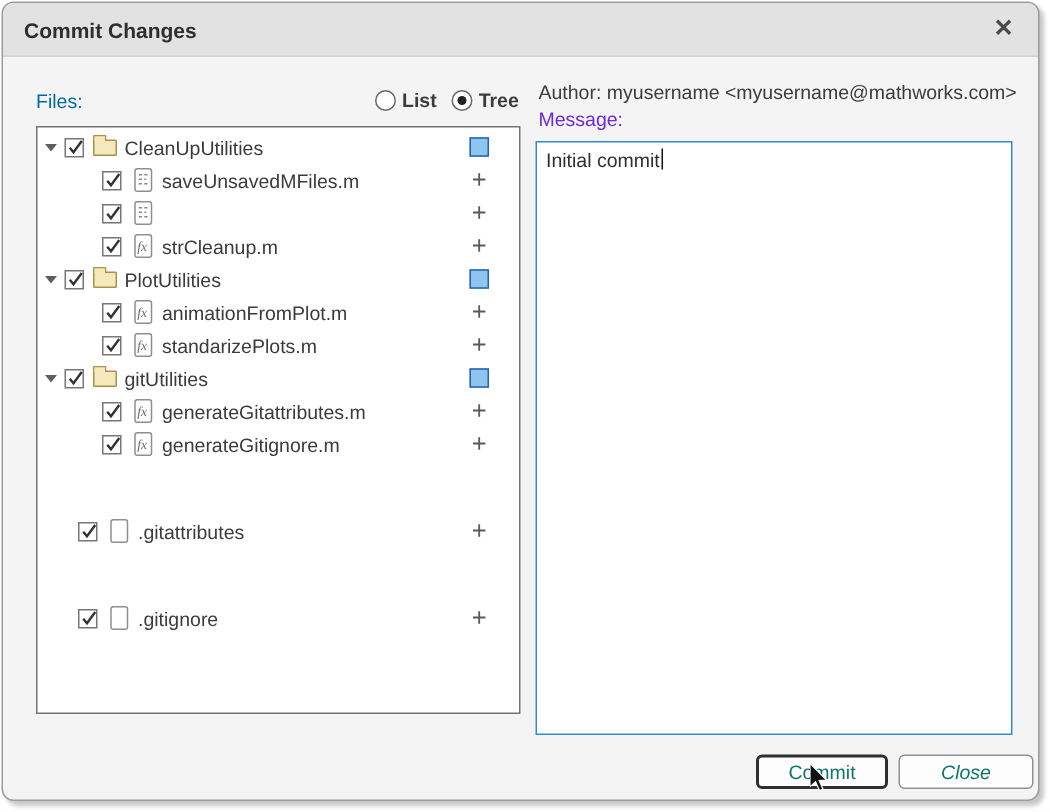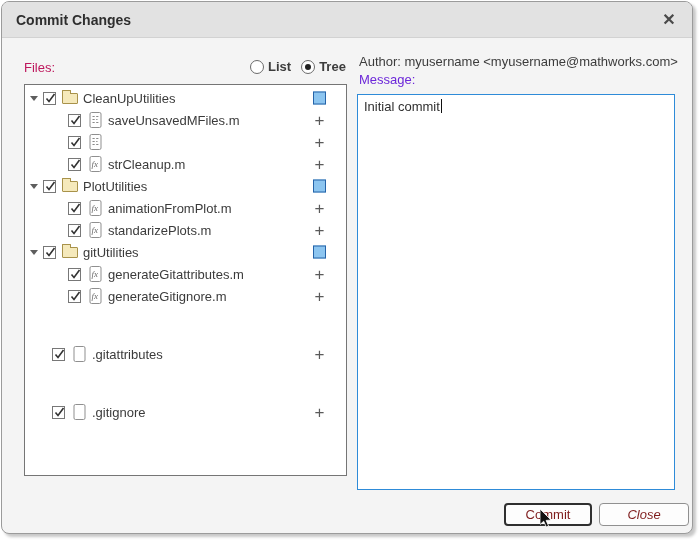--- a/index.html
+++ b/index.html
@@ -9,21 +9,21 @@
     background:#f4f4f4; border:1px solid #9b9b9b; border-radius:8px;
     box-shadow:3px 3px 3px rgba(0,0,0,.22); overflow:hidden;
   }
   .titlebar {
     position:absolute; left:0; top:0; right:0; height:36px; background:#e2e2e2;
     border-bottom:1px solid #d2d2d2;
   }
   .title { position:absolute; left:14px; top:0; line-height:36px; font-size:14px; font-weight:bold; color:#2e2e2e; }
   .close-x { position:absolute; right:12px; top:0; width:22px; line-height:36px; text-align:center; font-size:16px; font-weight:bold; color:#4a4a4a; cursor:default; }
 
-  .files-label { position:absolute; left:22px; top:58px; font-size:13px; color:#be185d;text-align:center; }
+  .files-label { position:absolute; left:22px; top:58px; font-size:13px; color:#0369a1;text-align:center; }
 
   .view-toggle { position:absolute; top:57px; left:248px; width:99px; display:flex; gap:10px; align-items:center; font-size:13px; color:#3c3c3c;font-weight:bold; }
   .radio-opt { display:flex; align-items:center; gap:4px; }
   .radio { width:14px; height:14px; border:1px solid #6a6a6a; border-radius:50%; background:#fff; position:relative; flex:none; }
   .radio.sel::after { content:""; position:absolute; left:3px; top:3px; width:6px; height:6px; border-radius:50%; background:#222; }
 
   .tree-panel {
     position:absolute; left:22px; top:82px; width:323px; height:392px;
     background:#ffffff; border:1px solid #757575; overflow:hidden; padding-top:2px;
   }
@@ -43,21 +43,21 @@
   .ind.plus { border:none; color:#5a5a5a; font-size:17px; line-height:13px; text-align:center; font-weight:400; }
 
   .author-line { position:absolute; left:357px; top:52px; font-size:13px; color:#3c3c3c; white-space:nowrap; }
   .message-label { position:absolute; left:357px; top:70px; font-size:13px; color:#6d28d9; }
   .message-box {
     position:absolute; left:355px; top:92px; width:318px; height:396px;
     background:#fff; border:1px solid #2e8bd8; font-size:13px; color:#2f2f2f; padding:4px 6px;
   }
   .caret { display:inline-block; width:1px; height:14px; background:#111; vertical-align:-2px; margin-left:1px; }
 
-  .btn { position:absolute; background:#fdfdfd; border-radius:4px; font-size:13px; color:#7f1d1d; text-align:center; cursor:default; font-family:"Liberation Sans", sans-serif; }
+  .btn { position:absolute; background:#fdfdfd; border-radius:4px; font-size:13px; color:#0f766e; text-align:center; cursor:default; font-family:"Liberation Sans", sans-serif; }
   .btn-commit { left:502px; top:501px; width:88px; height:23px; border:2px solid #2f2f2f; line-height:19px; }
   .btn-close  { left:597px; top:501px; width:90px; height:23px; border:1px solid #909090; line-height:21px;font-style:italic; }
 
   .cursor { position:absolute; left:540px; top:509px; z-index:10; }
 </style>
 </head>
 <body>
 
 <svg width="0" height="0" style="position:absolute">
   <defs>

